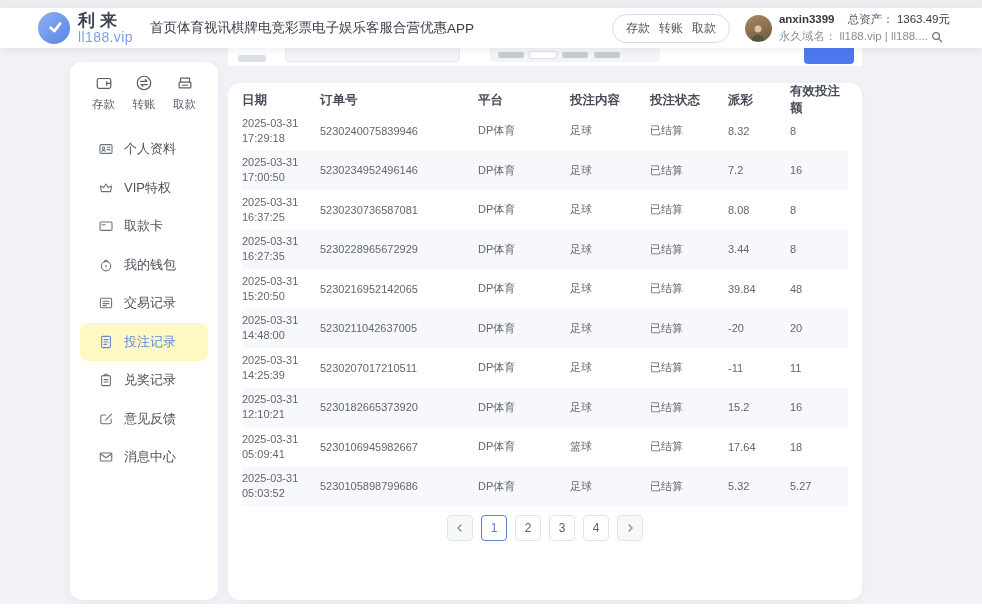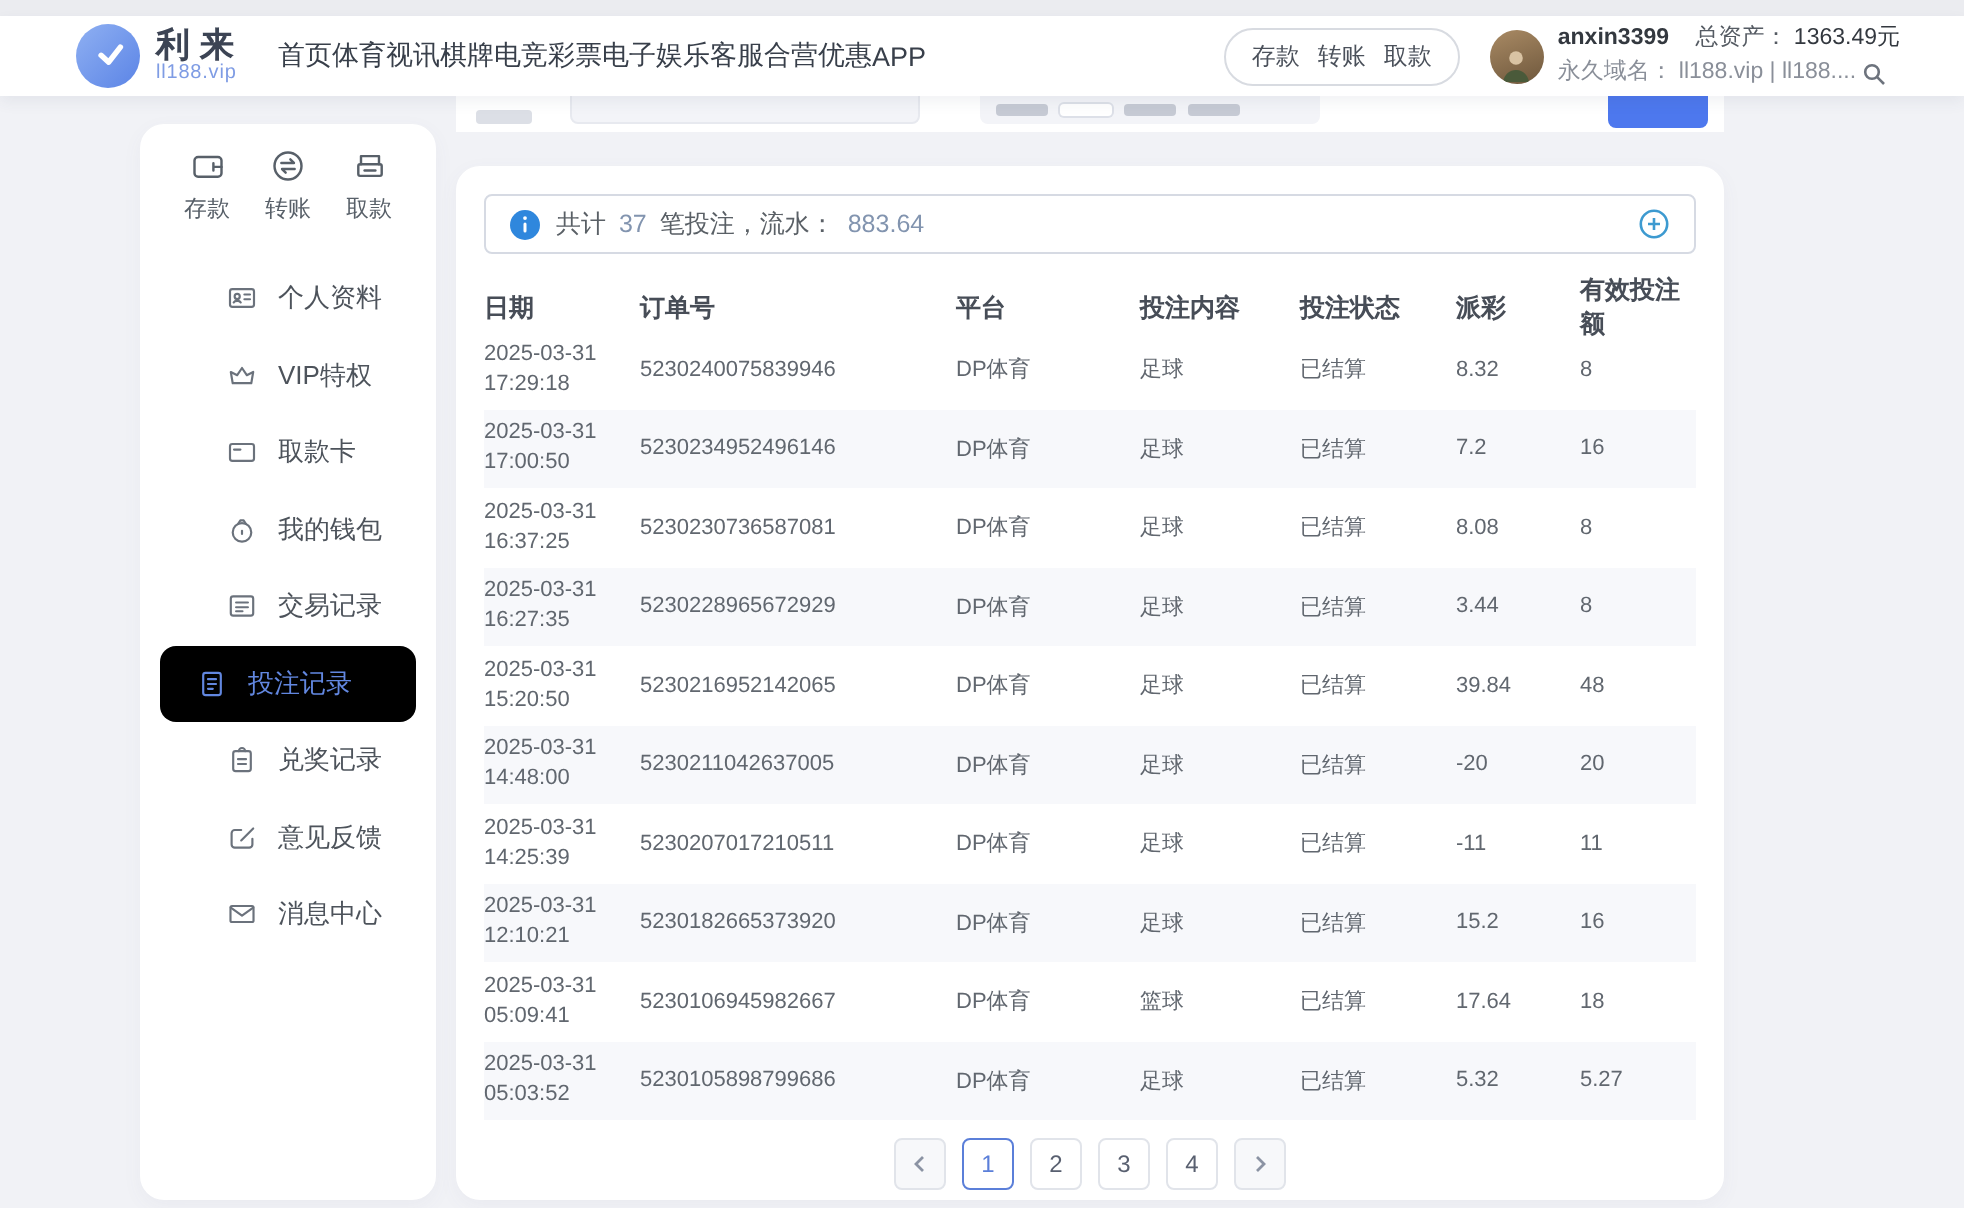--- a/index.html
+++ b/index.html
@@ -21,21 +21,21 @@
   }
   .brand { display: flex; align-items: center; gap: 8px; cursor: pointer; }
   .brand-mark {
     width: 32px; height: 32px; border-radius: 50%;
     background: linear-gradient(135deg,#8fb0f2,#5b84e6);
     display: flex; align-items: center; justify-content: center;
   }
   .brand-mark svg { width: 22px; height: 22px; }
   .brand-text { line-height: 1.05; }
   .brand-name { font-size: 17px; font-weight: 700; color: #3c4454; letter-spacing: 5px; }
-  .brand-domain { font-size: 10px; color: #7f9ce4; letter-spacing: .4px; }
+  .brand-domain { font-size: 14px; color: #7f9ce4; letter-spacing: .4px; }
 
   .nav { display: flex; align-items: center; margin-left: 17px; }
   .nav-item { font-size: 13.5px; color: #383f4a; cursor: pointer; white-space: nowrap; }
 
   .pill {
     margin-left: auto; display: flex; align-items: center; gap: 9px;
     border: 1px solid #d8dbe1; border-radius: 15px; padding: 5px 13px;
   }
   .pill-link { font-size: 12px; color: #4b515b; cursor: pointer; white-space: nowrap; }
 
@@ -73,26 +73,26 @@
     padding-top: 12px;
   }
   .quick { display: flex; justify-content: space-between; padding: 0 22px; }
   .qa { display: flex; flex-direction: column; align-items: center; gap: 5px; cursor: pointer; color: #586069; }
   .qa-icon { width: 18px; height: 18px; color: #586069; }
   .qa-label { font-size: 11.5px; }
 
   .menu { margin-top: 18px; }
   .side-item {
     height: 38.5px; display: flex; align-items: center; gap: 10px;
-    padding-left: 43px; cursor: pointer; color: #4d535b; font-size: 13px;
+    padding-left: 28px; cursor: pointer; color: #4d535b; font-size: 13px;
   }
   .side-item .sicon { width: 16px; height: 16px; color: #6b727c; flex: none; }
   .side-item.active {
     margin: 0 10px; padding-left: 18px; border-radius: 8px;
-    background: #000000; color: #6287e0;
+    background: #fef9c3; color: #6287e0;
   }
   .side-item.active .sicon { color: #6287e0; }
 
   .content {
     position: absolute; left: 228px; top: 35px; width: 634px; height: 517px;
     background: #fff; border-radius: 12px; box-shadow: 0 3px 10px rgba(90,100,130,.05);
   }
   .summary {
     margin: 14px 14px 10px; height: 30px; border: 1px solid #d6dae3; border-radius: 4px;
     display: flex; align-items: center; gap: 8px; padding: 0 12px;
@@ -320,41 +320,20 @@
               <path d="M3 6l7 5 7-5"></path>
             </svg>
           </span>
           <span>消息中心</span>
         </div>
       </div>
   </aside>
 
   <section class="content">
 
-    <div class="summary">
-      <span class="info-badge">
-        <svg viewBox="0 0 16 16">
-            <circle cx="8" cy="8" r="8" fill="#2f87dd"></circle>
-            <rect x="7.2" y="6.6" width="1.6" height="5.4" rx=".8" fill="#fff"></rect>
-            <circle cx="8" cy="4.3" r="1" fill="#fff"></circle>
-          </svg>
-      </span>
-      <span>
-        <span>共计</span>
-        <span class="num">37</span>
-        <span>笔投注，流水：</span>
-        <span class="num">883.64</span>
-      </span>
-      <button class="plus-btn">
-        <svg viewBox="0 0 16 16" fill="none" stroke="currentColor" stroke-width="1.3">
-            <circle cx="8" cy="8" r="6.6"></circle>
-            <path d="M8 5v6M5 8h6"></path>
-          </svg>
-      </button>
-    </div>
 
     <div class="table">
       <div class="tgrid thead">
 
       <div class="th">日期</div>
           <div class="th">订单号</div>
           <div class="th">平台</div>
           <div class="th">投注内容</div>
           <div class="th">投注状态</div>
           <div class="th">派彩</div>

